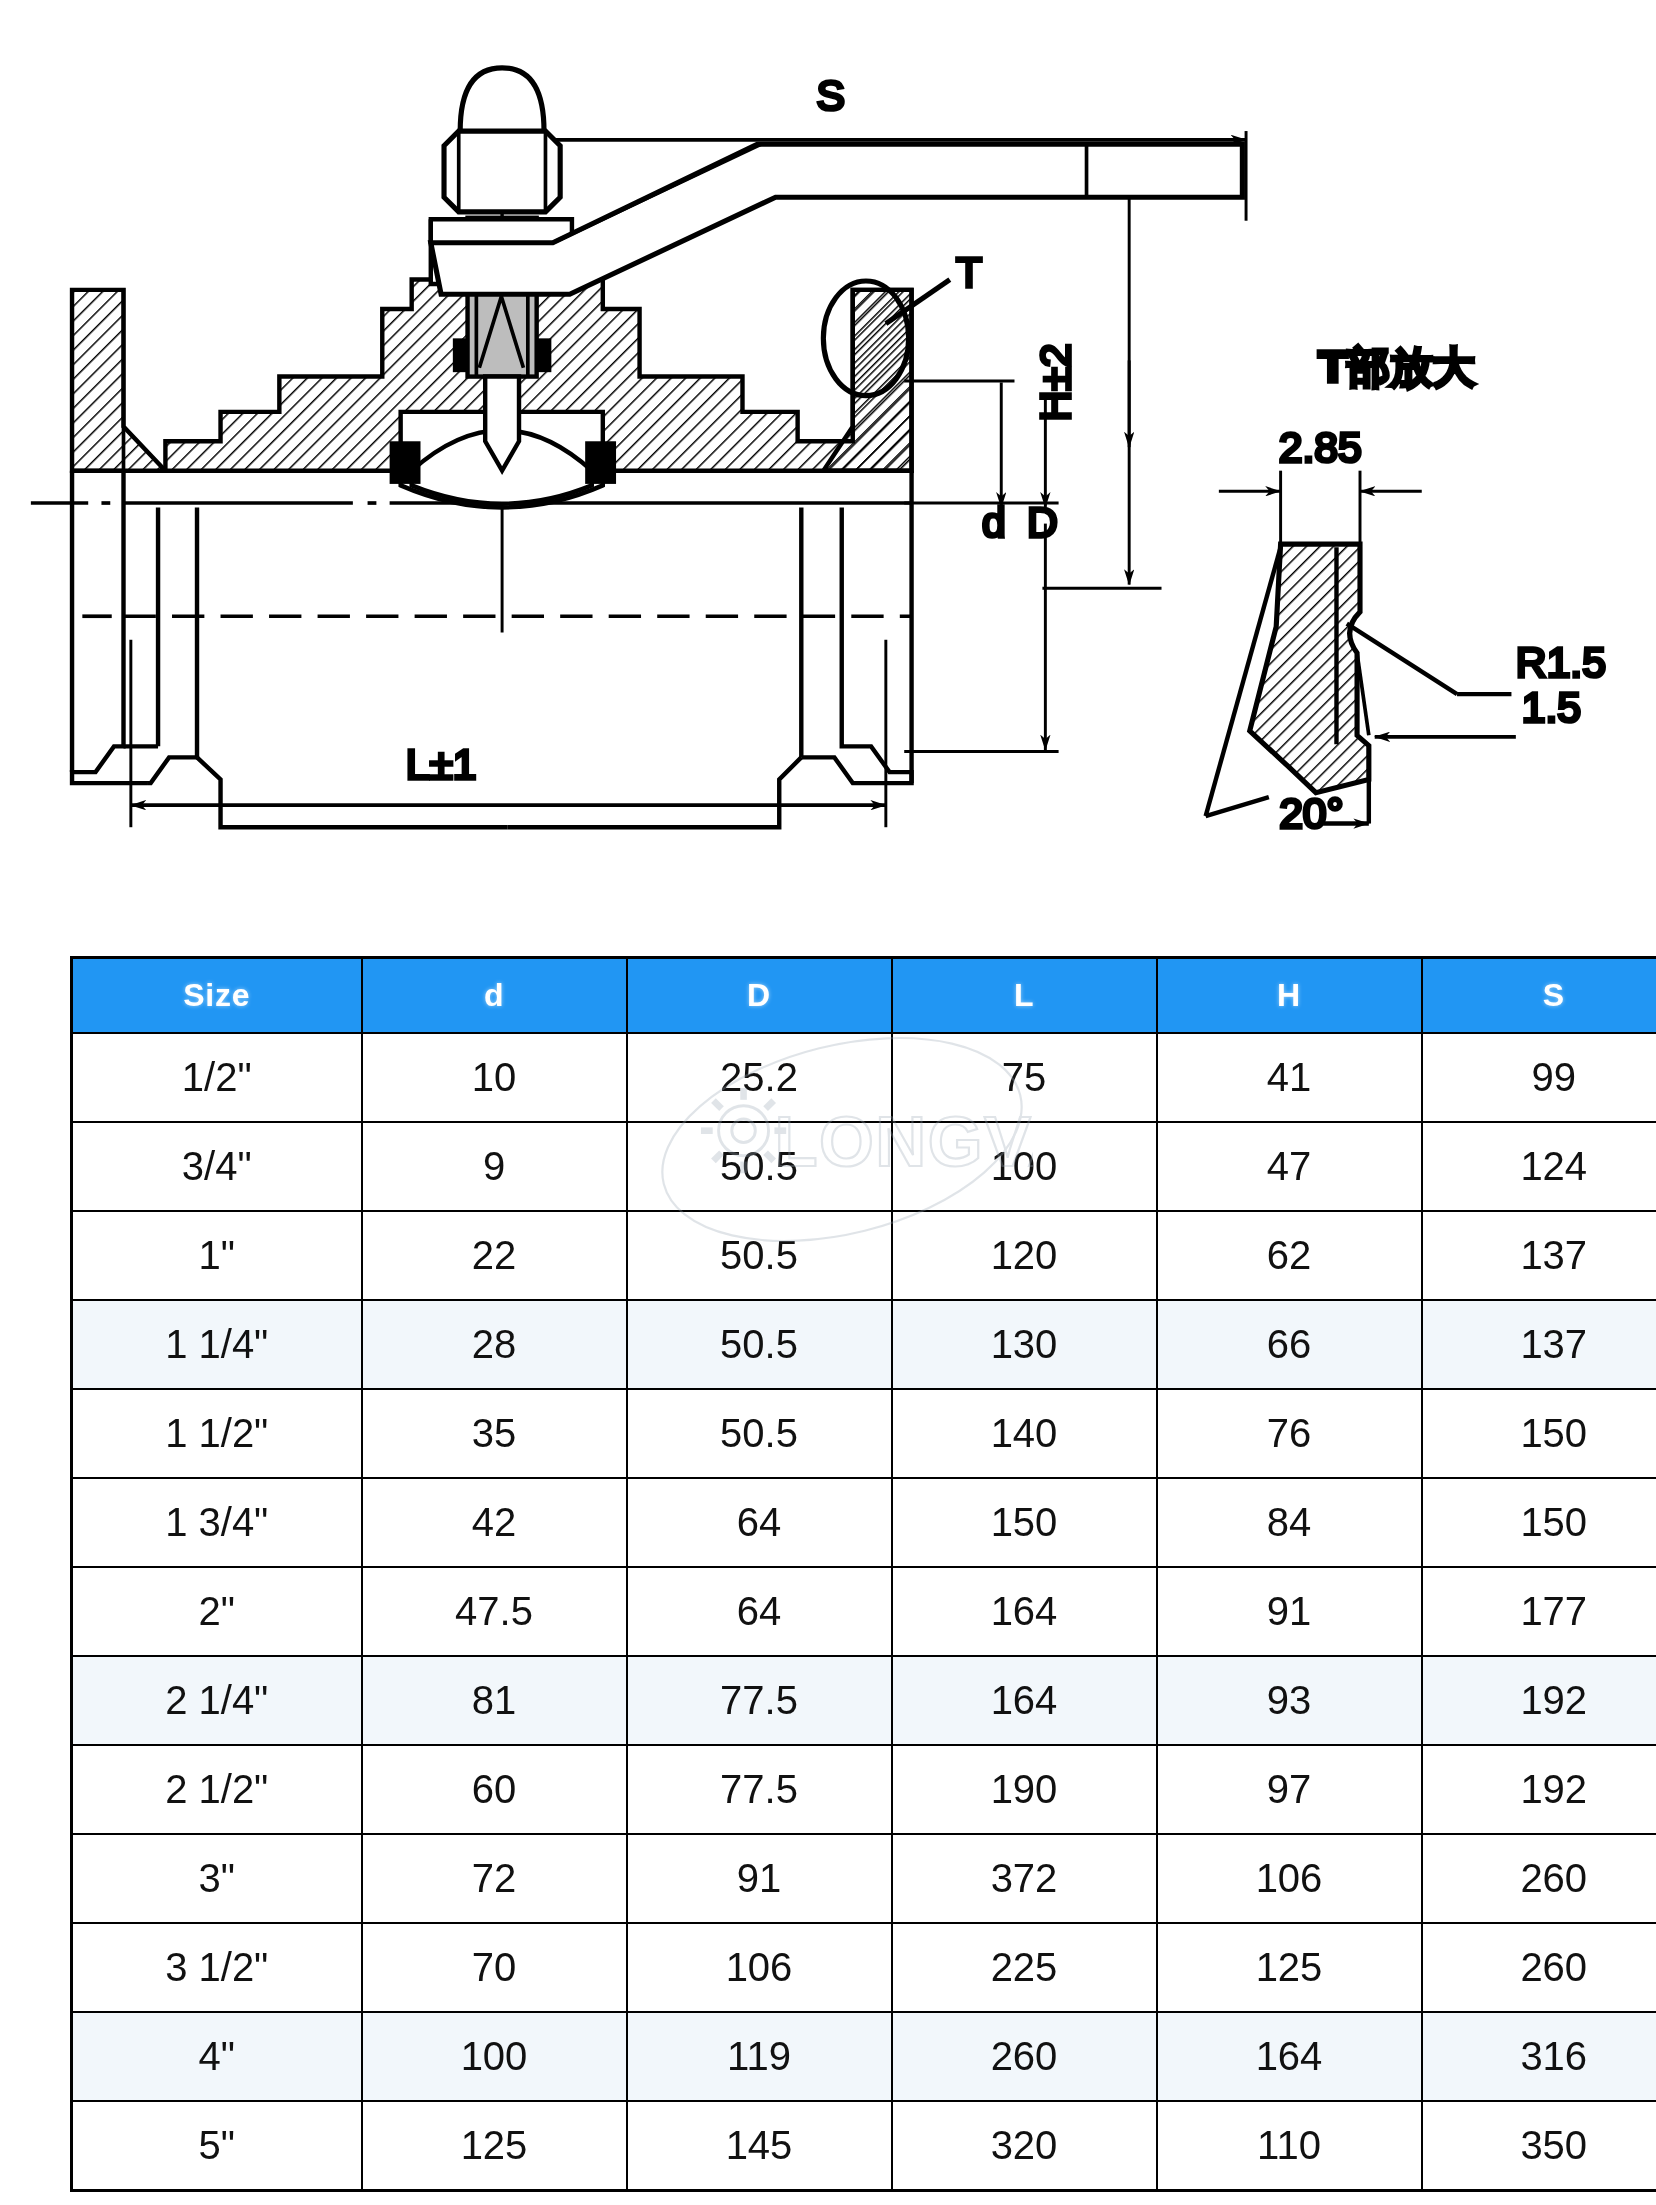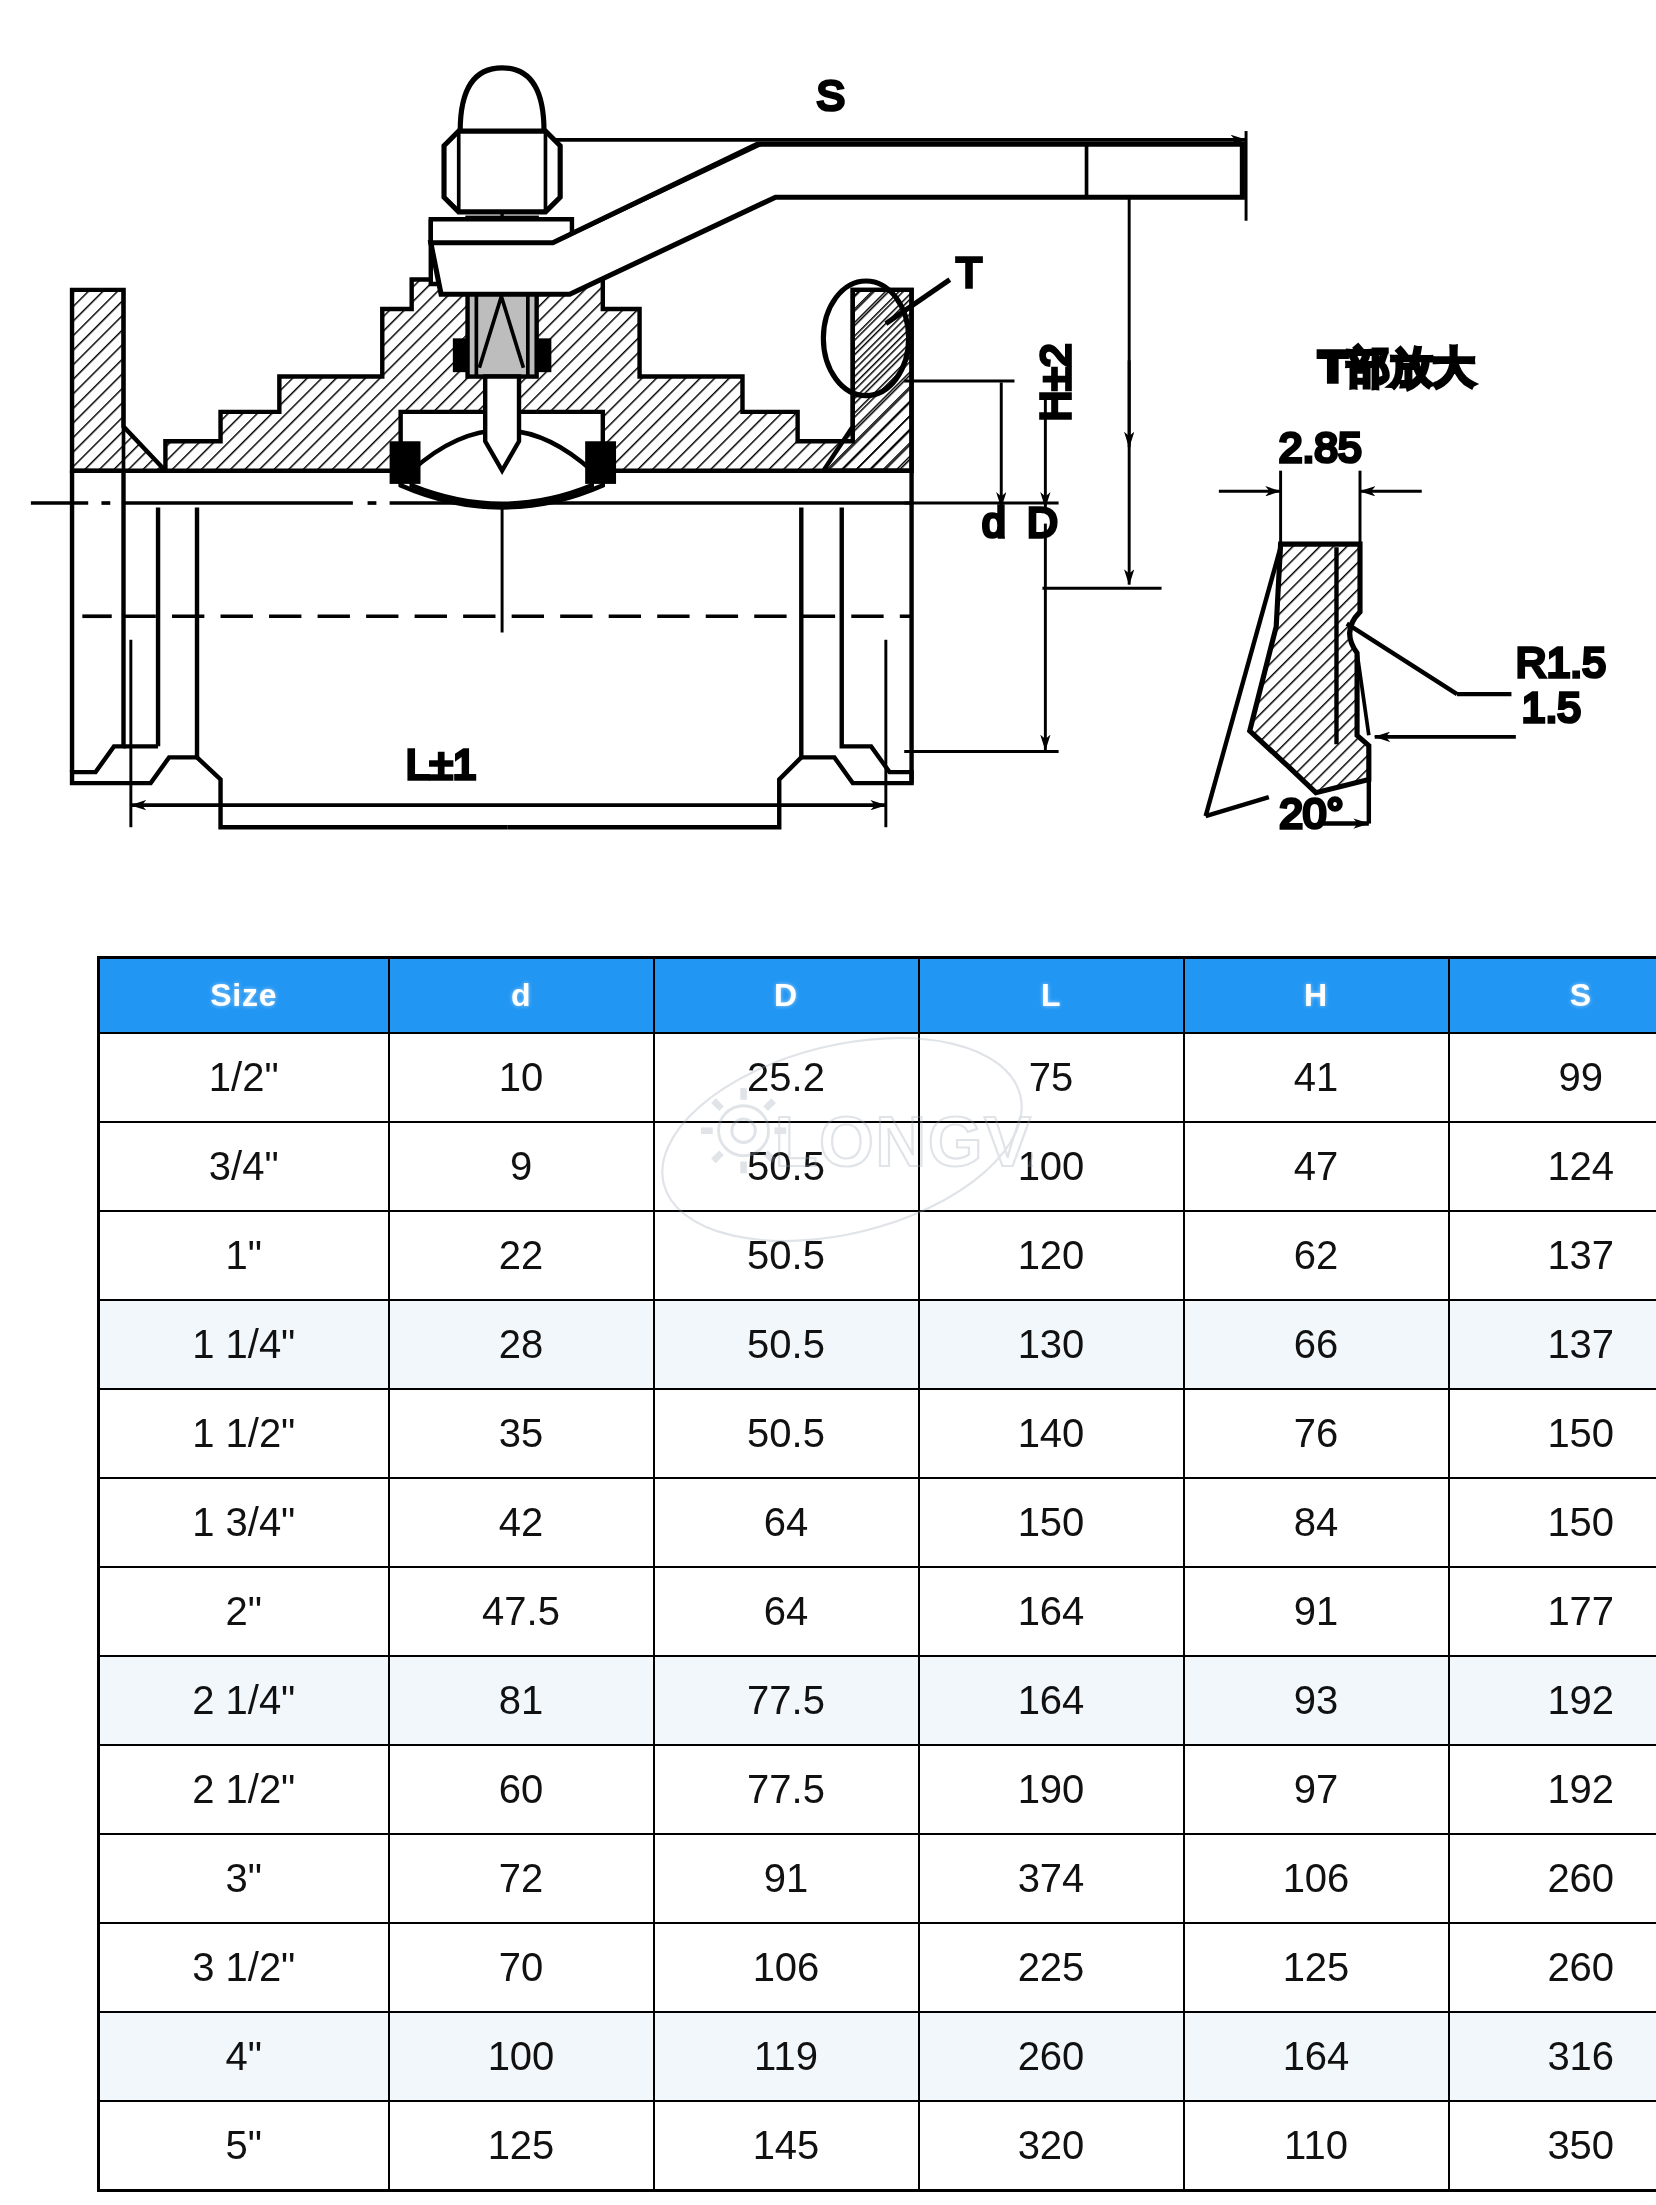--- a/index.html
+++ b/index.html
@@ -20,21 +20,20 @@
   }
   .cnlabel{
     font-family:"DejaVu Sans","Liberation Sans",sans-serif;
     font-size:58px;font-weight:600;fill:#000;
   }
 
   
   #table-wrap{
     position:absolute;left:70px;top:956px;
     width:1547px;
-    margin-left:27px;
   }
   table.spec{
     border-collapse:collapse;
     width:1547px;
     table-layout:fixed;
     border:3.7px solid #000;
     background:#fff;
   }
   table.spec th,table.spec td{
     border:2.2px solid #000;
@@ -369,21 +368,21 @@
             <td>60</td>
             <td>77.5</td>
             <td>190</td>
             <td>97</td>
             <td>192</td>
           </tr>
           <tr>
             <td>3"</td>
             <td>72</td>
             <td>91</td>
-            <td>374</td>
+            <td>372</td>
             <td>106</td>
             <td>260</td>
           </tr>
           <tr>
             <td>3 1/2"</td>
             <td>70</td>
             <td>106</td>
             <td>225</td>
             <td>125</td>
             <td>260</td>

